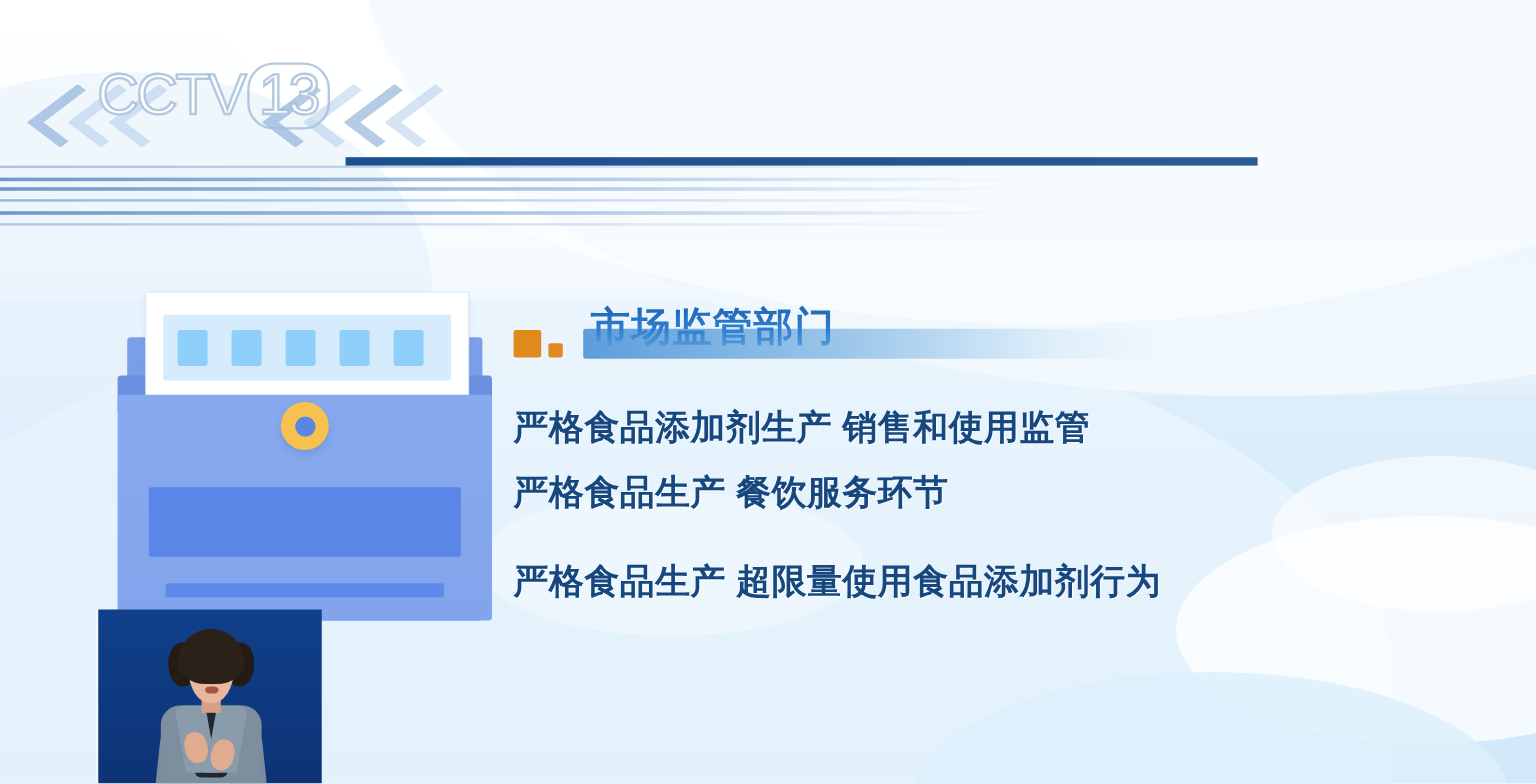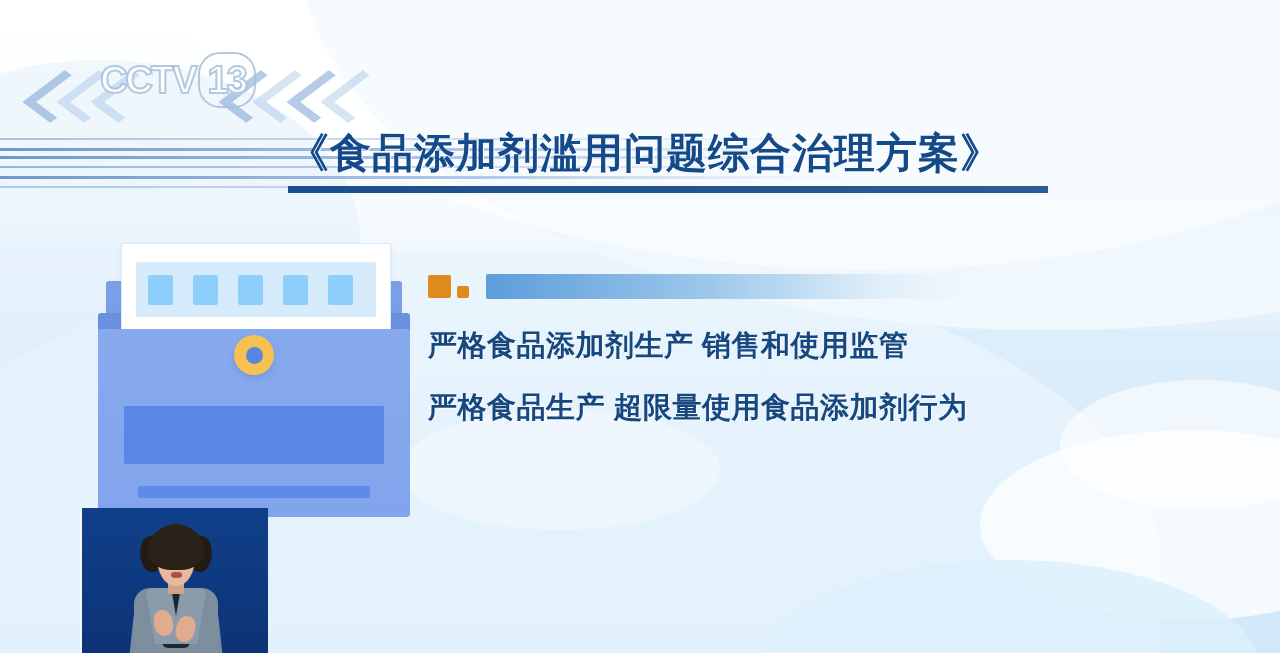--- a/index.html
+++ b/index.html
@@ -112,22 +112,22 @@
   .chev.dim { border-left-color: rgba(150,185,225,.38); border-bottom-color: rgba(150,185,225,.38); }
 
   
   .logo-wrap {
     position: absolute; left: 78px; top: 52px;
     width: 200px; height: 92px;
     text-align: center;
   }
   .logo-cctv {
     font-family: "Liberation Sans", sans-serif;
-    font-weight: 700;
-    font-size: 38px;
+    font-weight: 400;
+    font-size: 48px;
     letter-spacing: -2px;
     color: rgba(255,255,255,.0);
     -webkit-text-stroke: 2px rgba(168,192,216,.85);
     text-shadow: 0 1px 0 rgba(255,255,255,.9);
     line-height: 52px;
     white-space: nowrap;
   }
   .logo-13 {
     display:inline-block;
     border: 2px solid rgba(168,192,216,.85);
@@ -244,21 +244,21 @@
     text-shadow: none;
   }
 
   .body-line {
     font-size: 29px; font-weight: 700; letter-spacing: .5px;
     color: #17477f;
     text-shadow: 1px 1px 0 rgba(255,255,255,.7);
     white-space: nowrap;
     line-height: 38px;
   }
-  .para { margin-top: 24px; }
+  .para { margin-top: 36px; }
   .para.tight { margin-top: 16px; }
   .para.tight .body-line + .body-line { margin-top: 2px; }
 
   
   .inset {
     position:absolute; left: 82px; top: 508px;
     width: 186px; height: 145px;
     background: #0f3d85;
     overflow: hidden;
     box-shadow: -2px 0 0 rgba(255,255,255,.55);
@@ -358,21 +358,20 @@
     <div class="chev dim" style="left:230px;"></div>
     <div class="chev" style="left:264px;"></div>
     <div class="chev dim" style="left:298px;"></div>
   </div>
 
   <div class="logo-wrap">
     <div class="logo-cctv"><span>CCTV</span><span class="logo-13">13</span></div>
   </div>
 
   <div class="title-block">
-    <div class="title-text">《食品添加剂滥用问题综合治理方案》</div>
     <div class="title-rule"></div>
   </div>
 
   <div class="illus">
     <div class="folder-back"></div>
     <div class="folder-lip-l"></div>
     <div class="folder-lip-r"></div>
     <div class="doc-card">
       <div class="doc-band">
         <div class="doc-sq" style="left:12px;"></div>
@@ -390,27 +389,29 @@
     <div class="folder-rect"></div>
     <div class="folder-bar"></div>
   </div>
 
   <div class="content">
 
     <div class="head-row">
       <div class="head-bar"></div>
       <div class="bullet-big"></div>
       <div class="bullet-small"></div>
+      <div class="head-text">市场监管部门</div>
     </div>
 
     <div class="para">
       <div class="body-line">严格食品添加剂生产 销售和使用监管</div>
     </div>
 
     <div class="para tight">
+      <div class="body-line">严格食品生产 餐饮服务环节</div>
     </div>
 
     <div class="para">
       <div class="body-line">严格食品生产 超限量使用食品添加剂行为</div>
     </div>
 
   </div>
 
   <div class="inset">
     <div class="inset-bg"></div>

